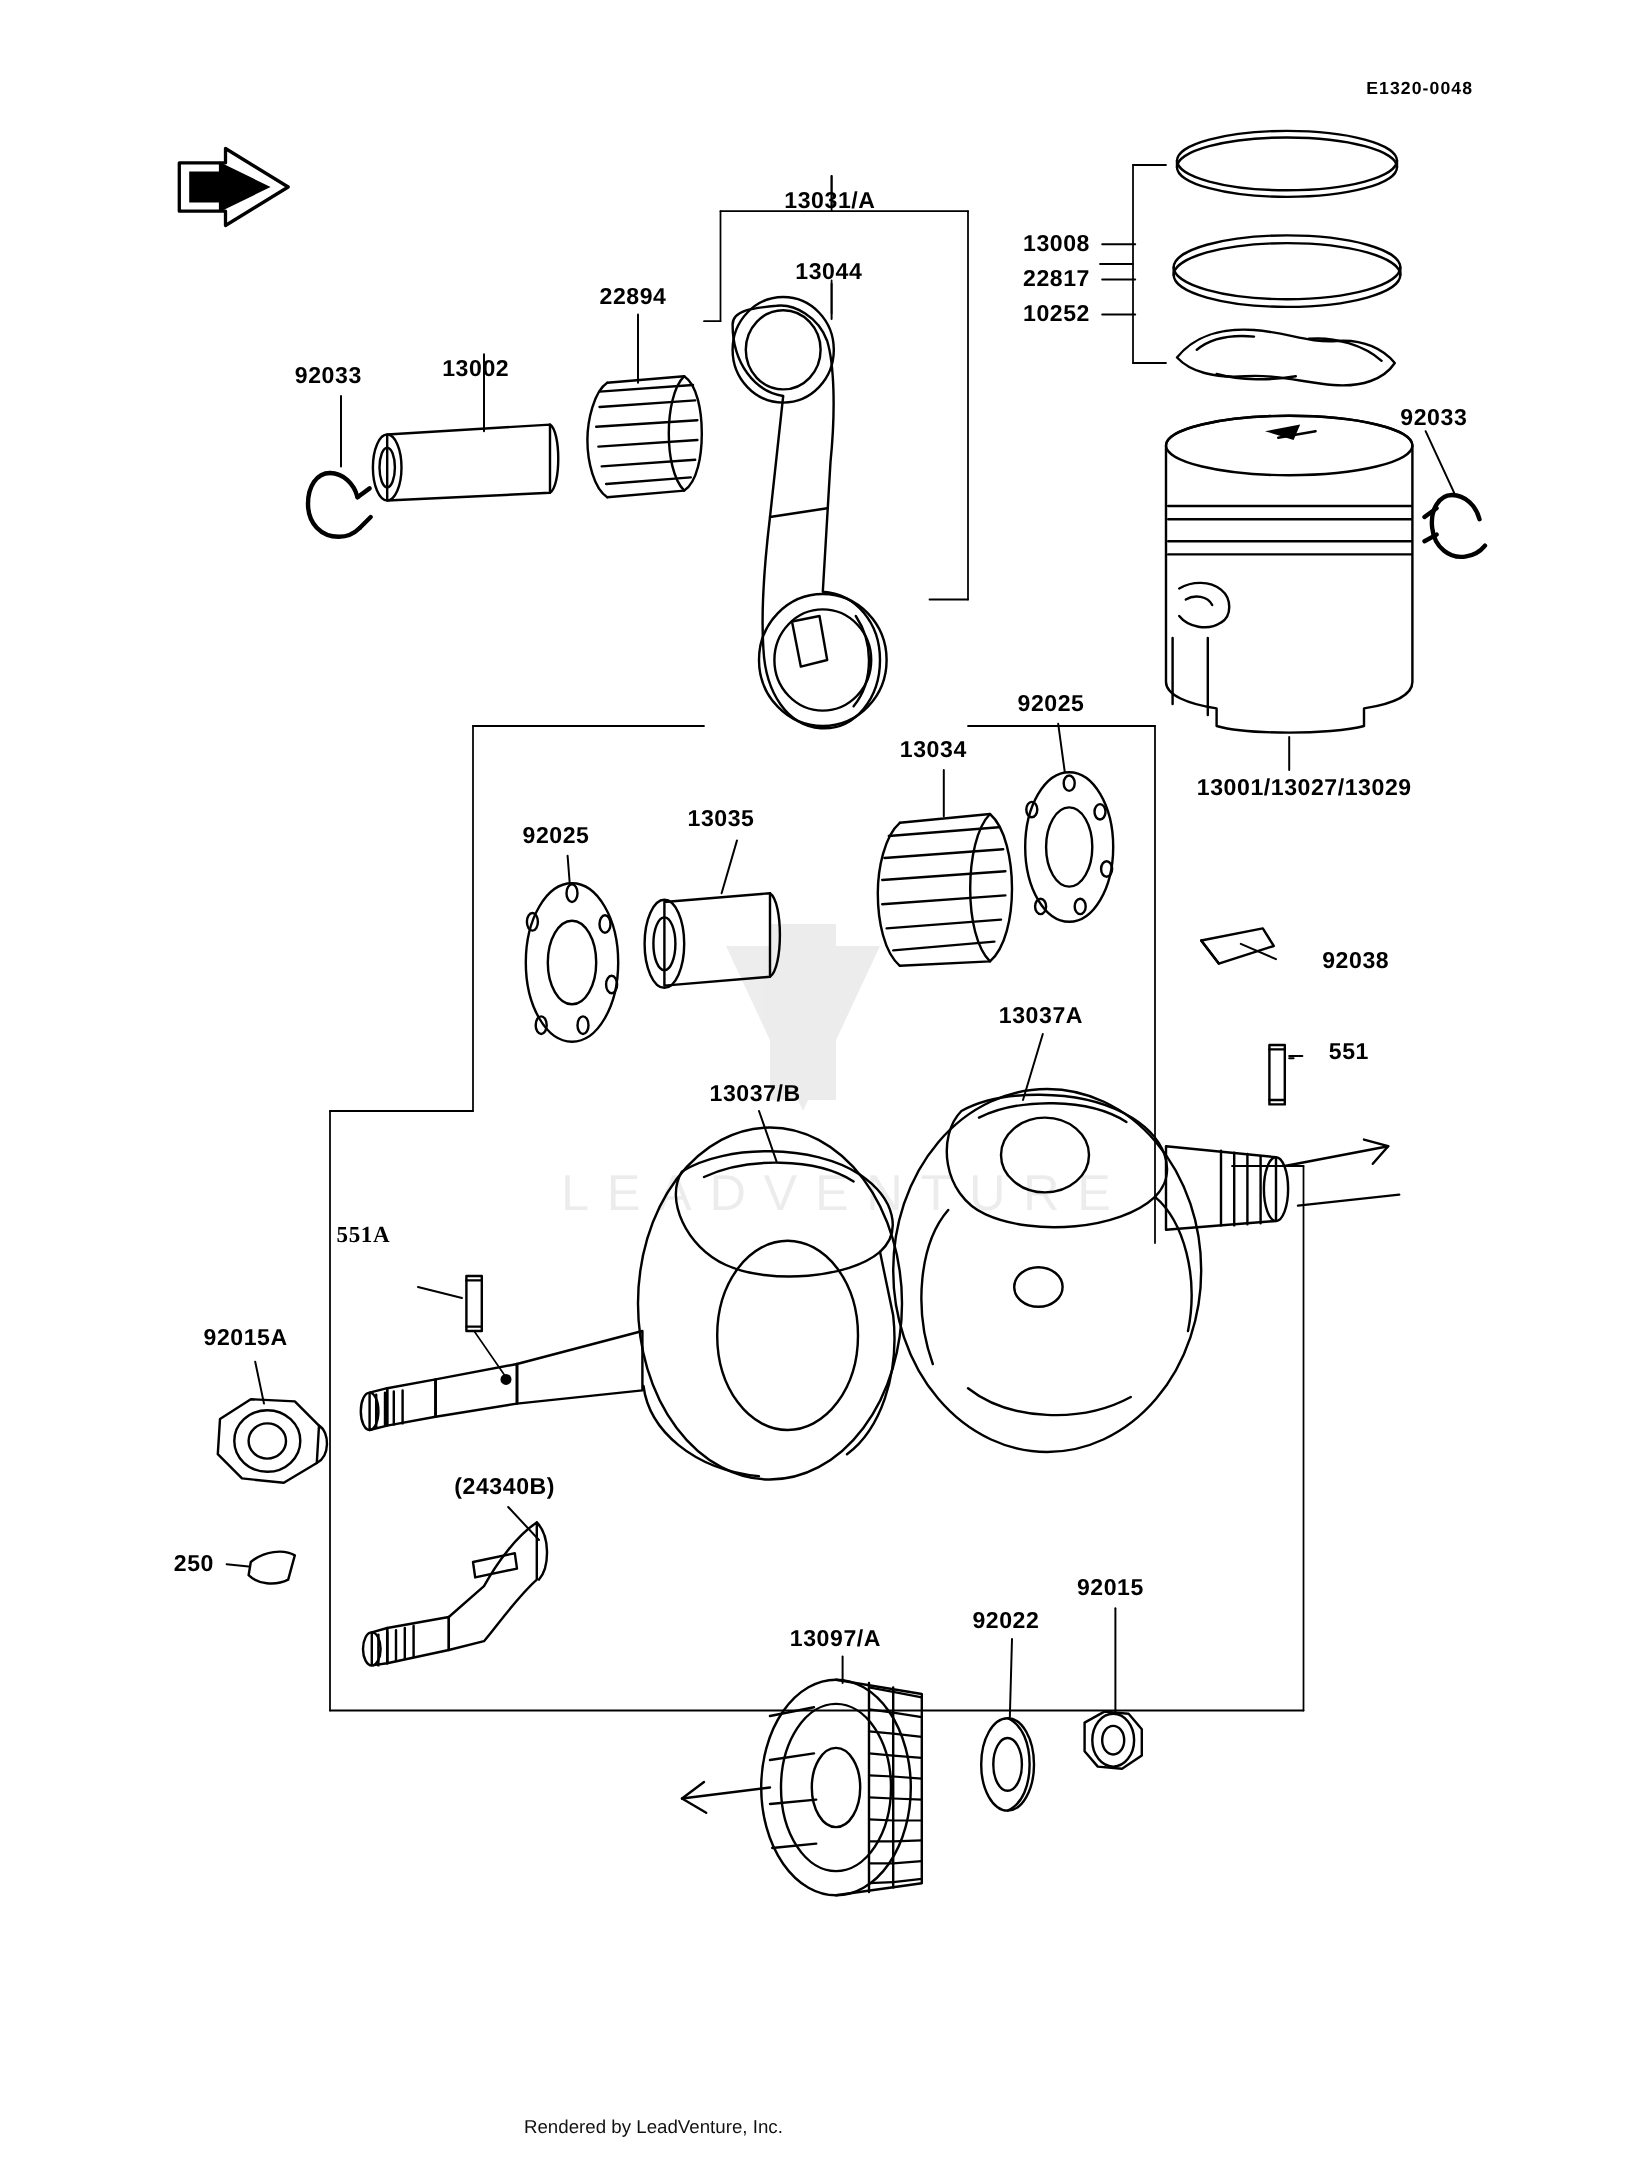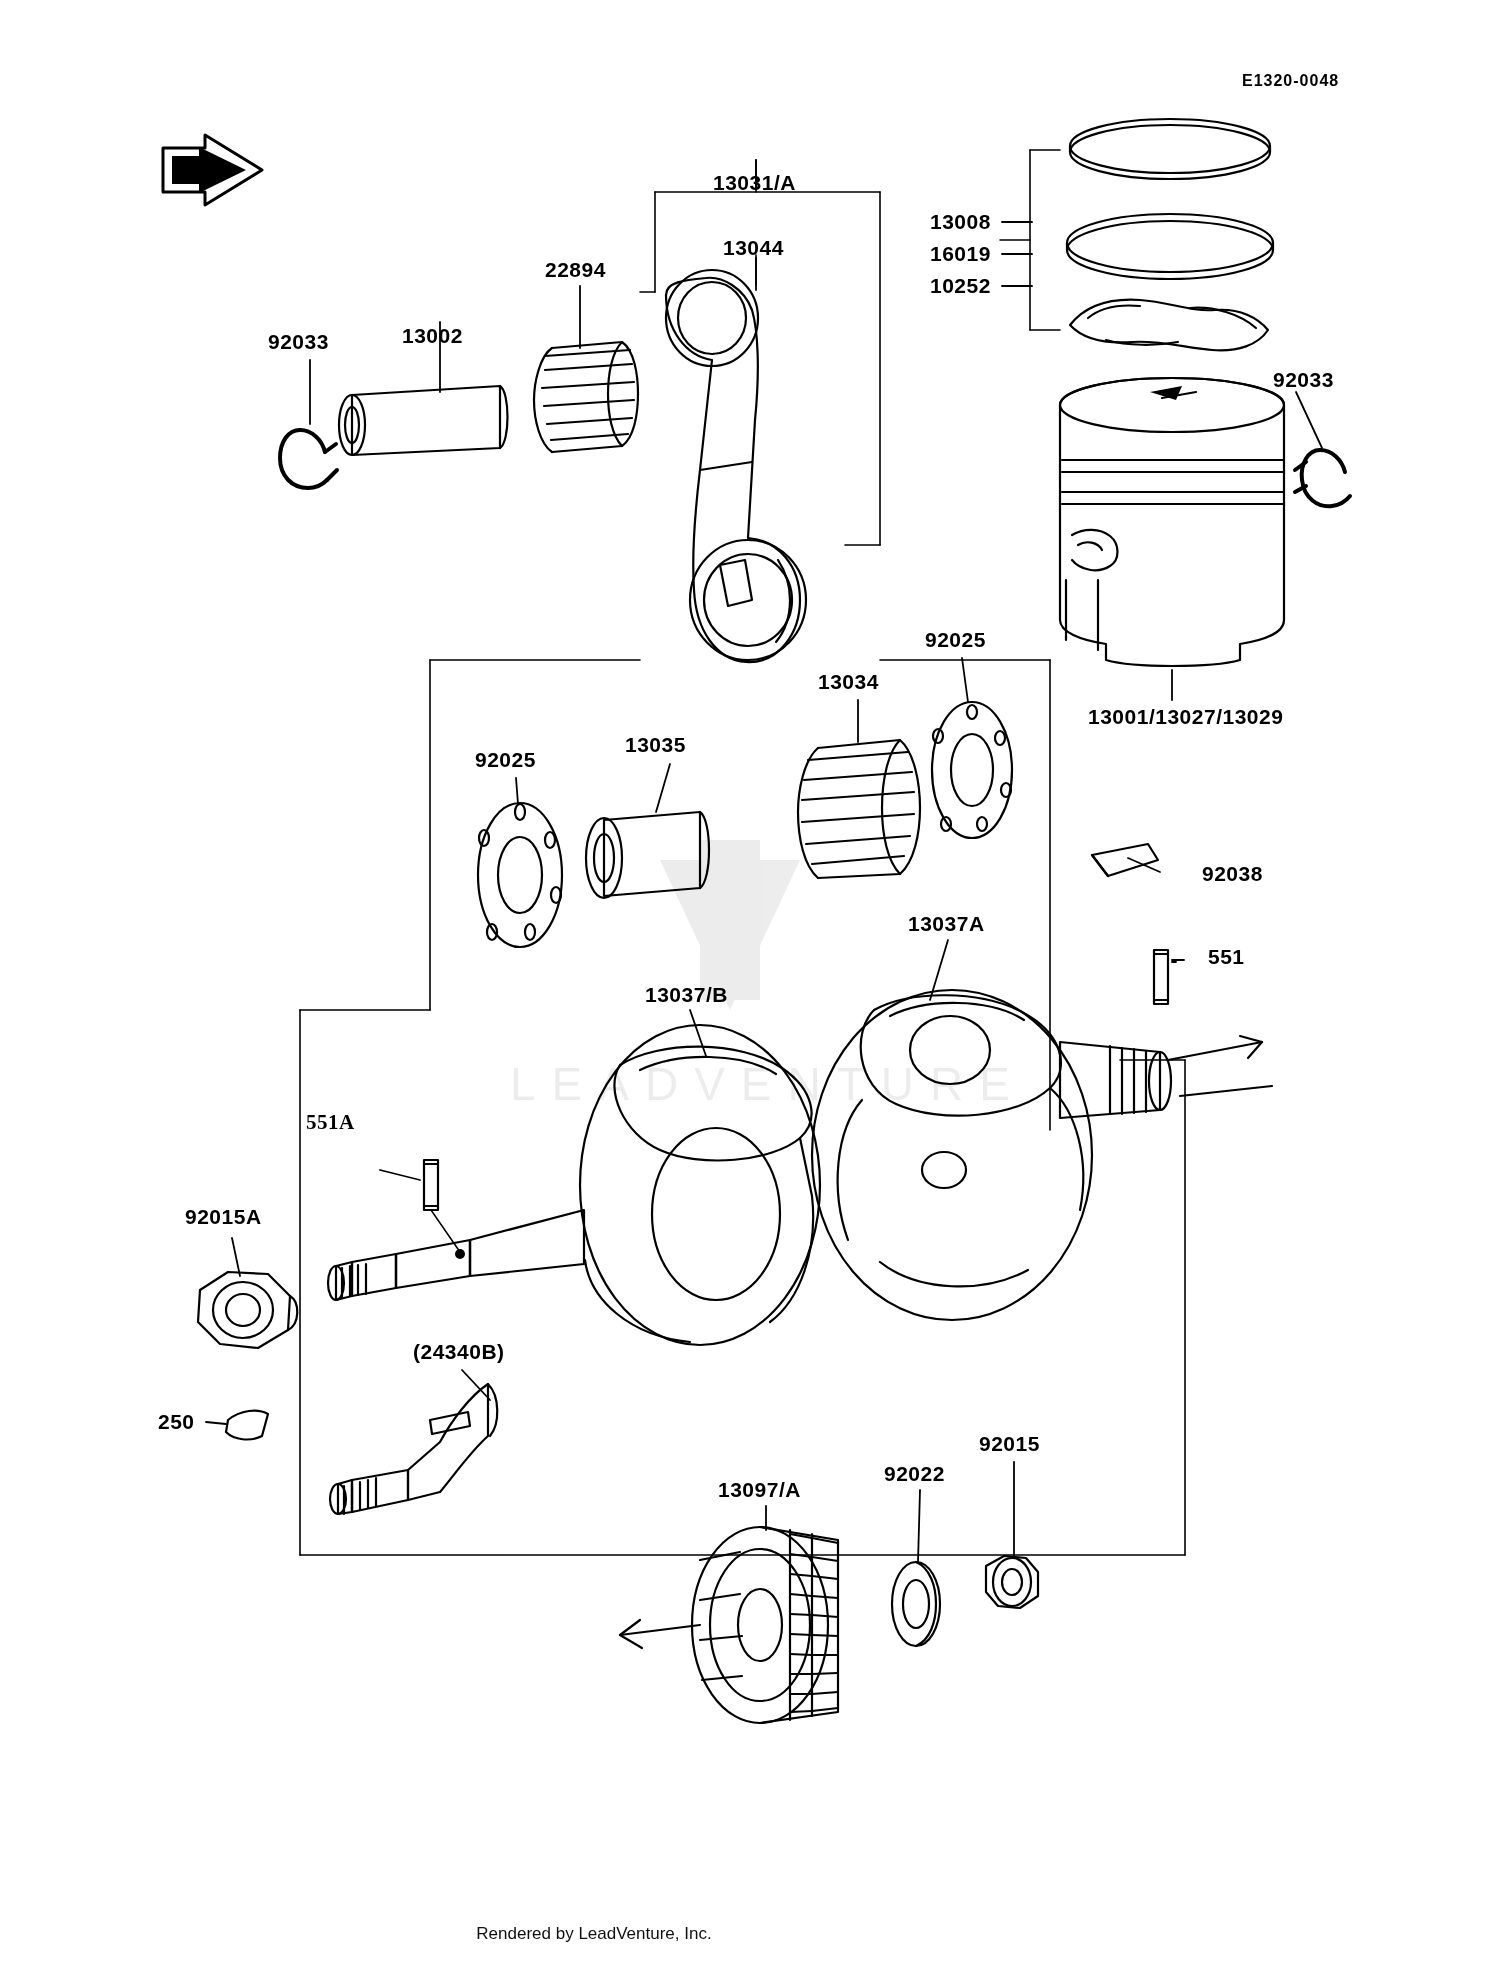--- a/index.html
+++ b/index.html
@@ -301,21 +301,21 @@
   </svg>
 
   <div class="lbl lbl-code" style="left:1242px;top:72px;">E1320-0048</div>
 
   <div class="lbl lbl-md" style="left:713px;top:143px;margin-top:28px;">13031/A</div>
   <div class="lbl lbl-md" style="left:723px;top:236px;">13044</div>
   <div class="lbl lbl-md" style="left:545px;top:258px;">22894</div>
   <div class="lbl lbl-md" style="left:402px;top:312px;margin-top:12px;">13002</div>
   <div class="lbl lbl-md" style="left:268px;top:330px;">92033</div>
   <div class="lbl lbl-md" style="left:930px;top:210px;">13008</div>
-  <div class="lbl lbl-md" style="left:930px;top:242px;">16019</div>
+  <div class="lbl lbl-md" style="left:930px;top:242px;">22817</div>
   <div class="lbl lbl-md" style="left:930px;top:274px;">10252</div>
   <div class="lbl lbl-md" style="left:1273px;top:368px;">92033</div>
   <div class="lbl lbl-md" style="left:1088px;top:705px;">13001/13027/13029</div>
   <div class="lbl lbl-md" style="left:925px;top:628px;">92025</div>
   <div class="lbl lbl-md" style="left:818px;top:670px;">13034</div>
   <div class="lbl lbl-md" style="left:625px;top:733px;">13035</div>
   <div class="lbl lbl-md" style="left:475px;top:748px;">92025</div>
   <div class="lbl lbl-md" style="left:1202px;top:862px;">92038</div>
   <div class="lbl lbl-md" style="left:1208px;top:945px;">551</div>
   <div class="lbl lbl-md" style="left:908px;top:912px;">13037A</div>

